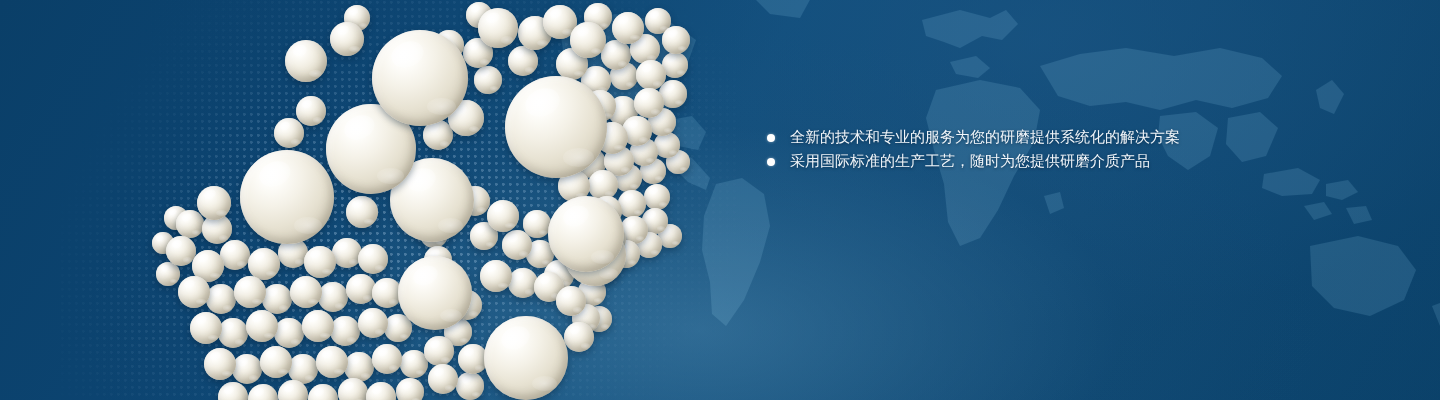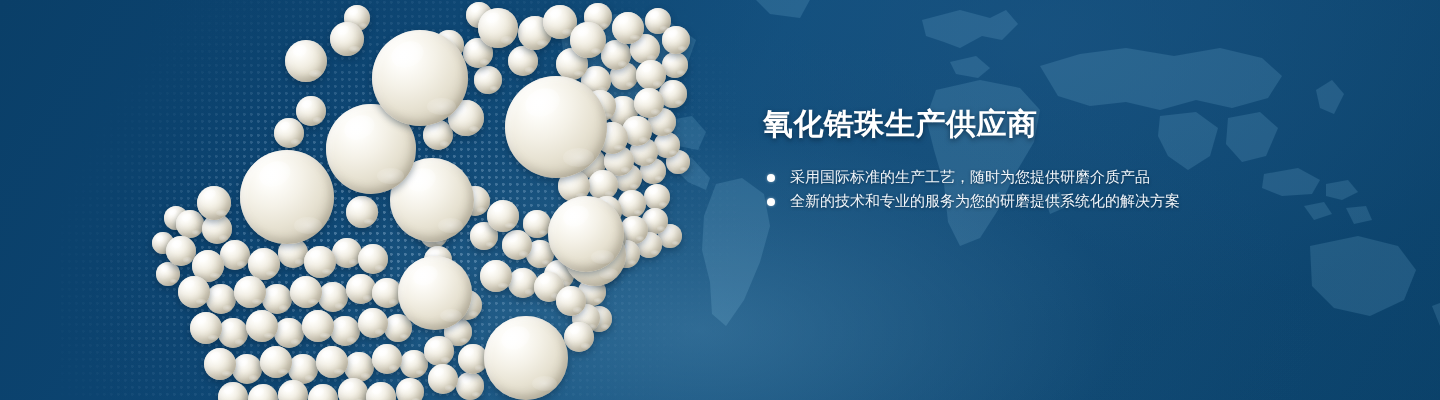--- a/index.html
+++ b/index.html
@@ -345,26 +345,25 @@
       <div class="bead" style="left: 564px; top: 322px; width: 30px; height: 30px; z-index: 30;"></div>
       <div class="bead" style="left: 586px; top: 306px; width: 26px; height: 26px; z-index: 26;"></div>
       <div class="bead" style="left: 420px; top: 220px; width: 28px; height: 28px; z-index: 28;"></div>
       <div class="bead" style="left: 424px; top: 246px; width: 28px; height: 28px; z-index: 28;"></div>
       <div class="bead" style="left: 164px; top: 206px; width: 24px; height: 24px; z-index: 24;"></div>
       <div class="bead" style="left: 152px; top: 232px; width: 22px; height: 22px; z-index: 22;"></div>
       <div class="bead" style="left: 156px; top: 262px; width: 24px; height: 24px; z-index: 24;"></div>
     </div>
 
   <div class="copy">
-    <h1 class="headline">氧化锆珠生产供应商</h1>
     <ul class="bullets">
+        <li class="bullet">
+          <span class="bullet-dot"></span>
+          <span class="bullet-text">全新的技术和专业的服务为您的研磨提供系统化的解决方案</span>
+        </li>
         <li class="bullet">
           <span class="bullet-dot"></span>
           <span class="bullet-text">采用国际标准的生产工艺，随时为您提供研磨介质产品</span>
         </li>
-        <li class="bullet">
-          <span class="bullet-dot"></span>
-          <span class="bullet-text">全新的技术和专业的服务为您的研磨提供系统化的解决方案</span>
-        </li>
       </ul>
   </div>
 
 </div>
 
 </body></html>

